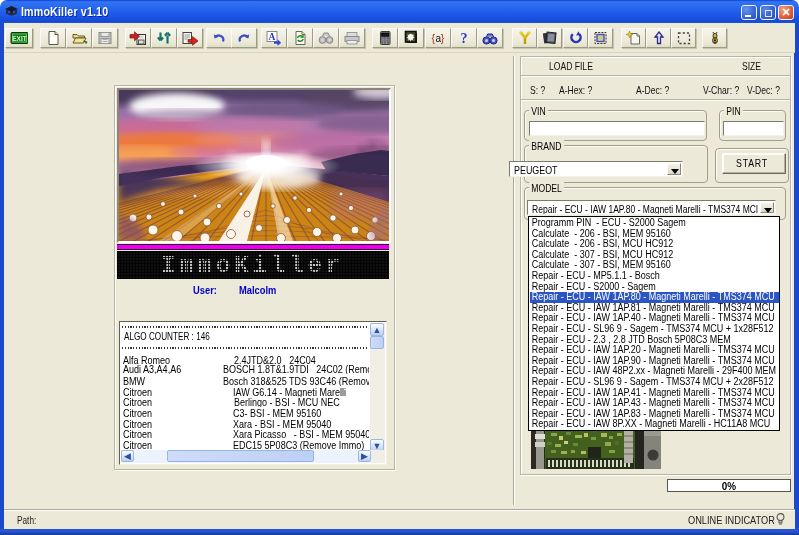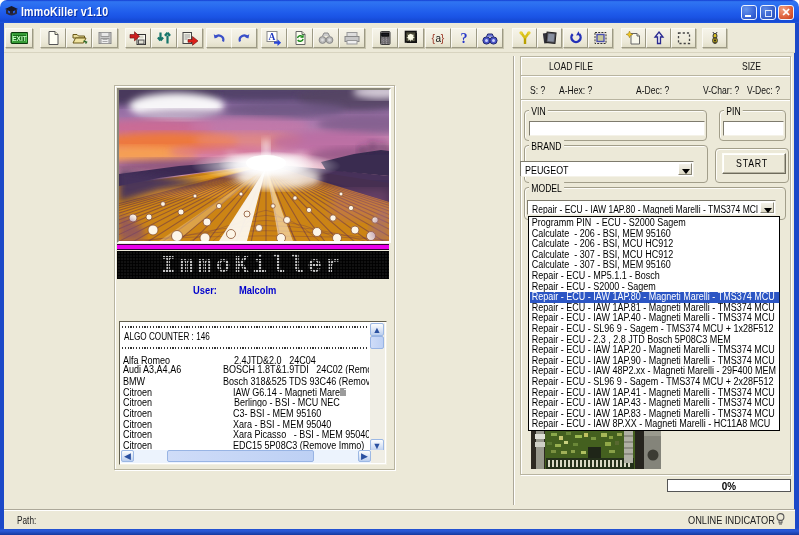--- a/index.html
+++ b/index.html
@@ -484,21 +484,21 @@
   </div>
   <div class="abs tinput" style="left:529px;top:121px;width:176px;height:15px"></div>
   <div class="abs gbox" style="left:719px;top:110px;width:67px;height:31px">
     <span class="gcap">PIN</span>
   </div>
   <div class="abs tinput" style="left:723px;top:121px;width:61px;height:15px"></div>
 
   <div class="abs gbox" style="left:524px;top:145px;width:184px;height:38px">
     <span class="gcap">BRAND</span>
   </div>
-  <div class="abs combo" style="left:520px;top:161px;width:174px;height:16px">
+  <div class="abs combo" style="left:509px;top:161px;width:174px;height:16px">
     <span class="txt">PEUGEOT</span>
     <span class="cbtn"></span>
   </div>
   <div class="abs gbox" style="left:715px;top:148px;width:74px;height:35px"></div>
   <div class="abs" id="startbtn">
     <span>START</span>
   </div>
 
   <div class="abs gbox" style="left:524px;top:187px;width:262px;height:33px">
     <span class="gcap">MODEL</span>

